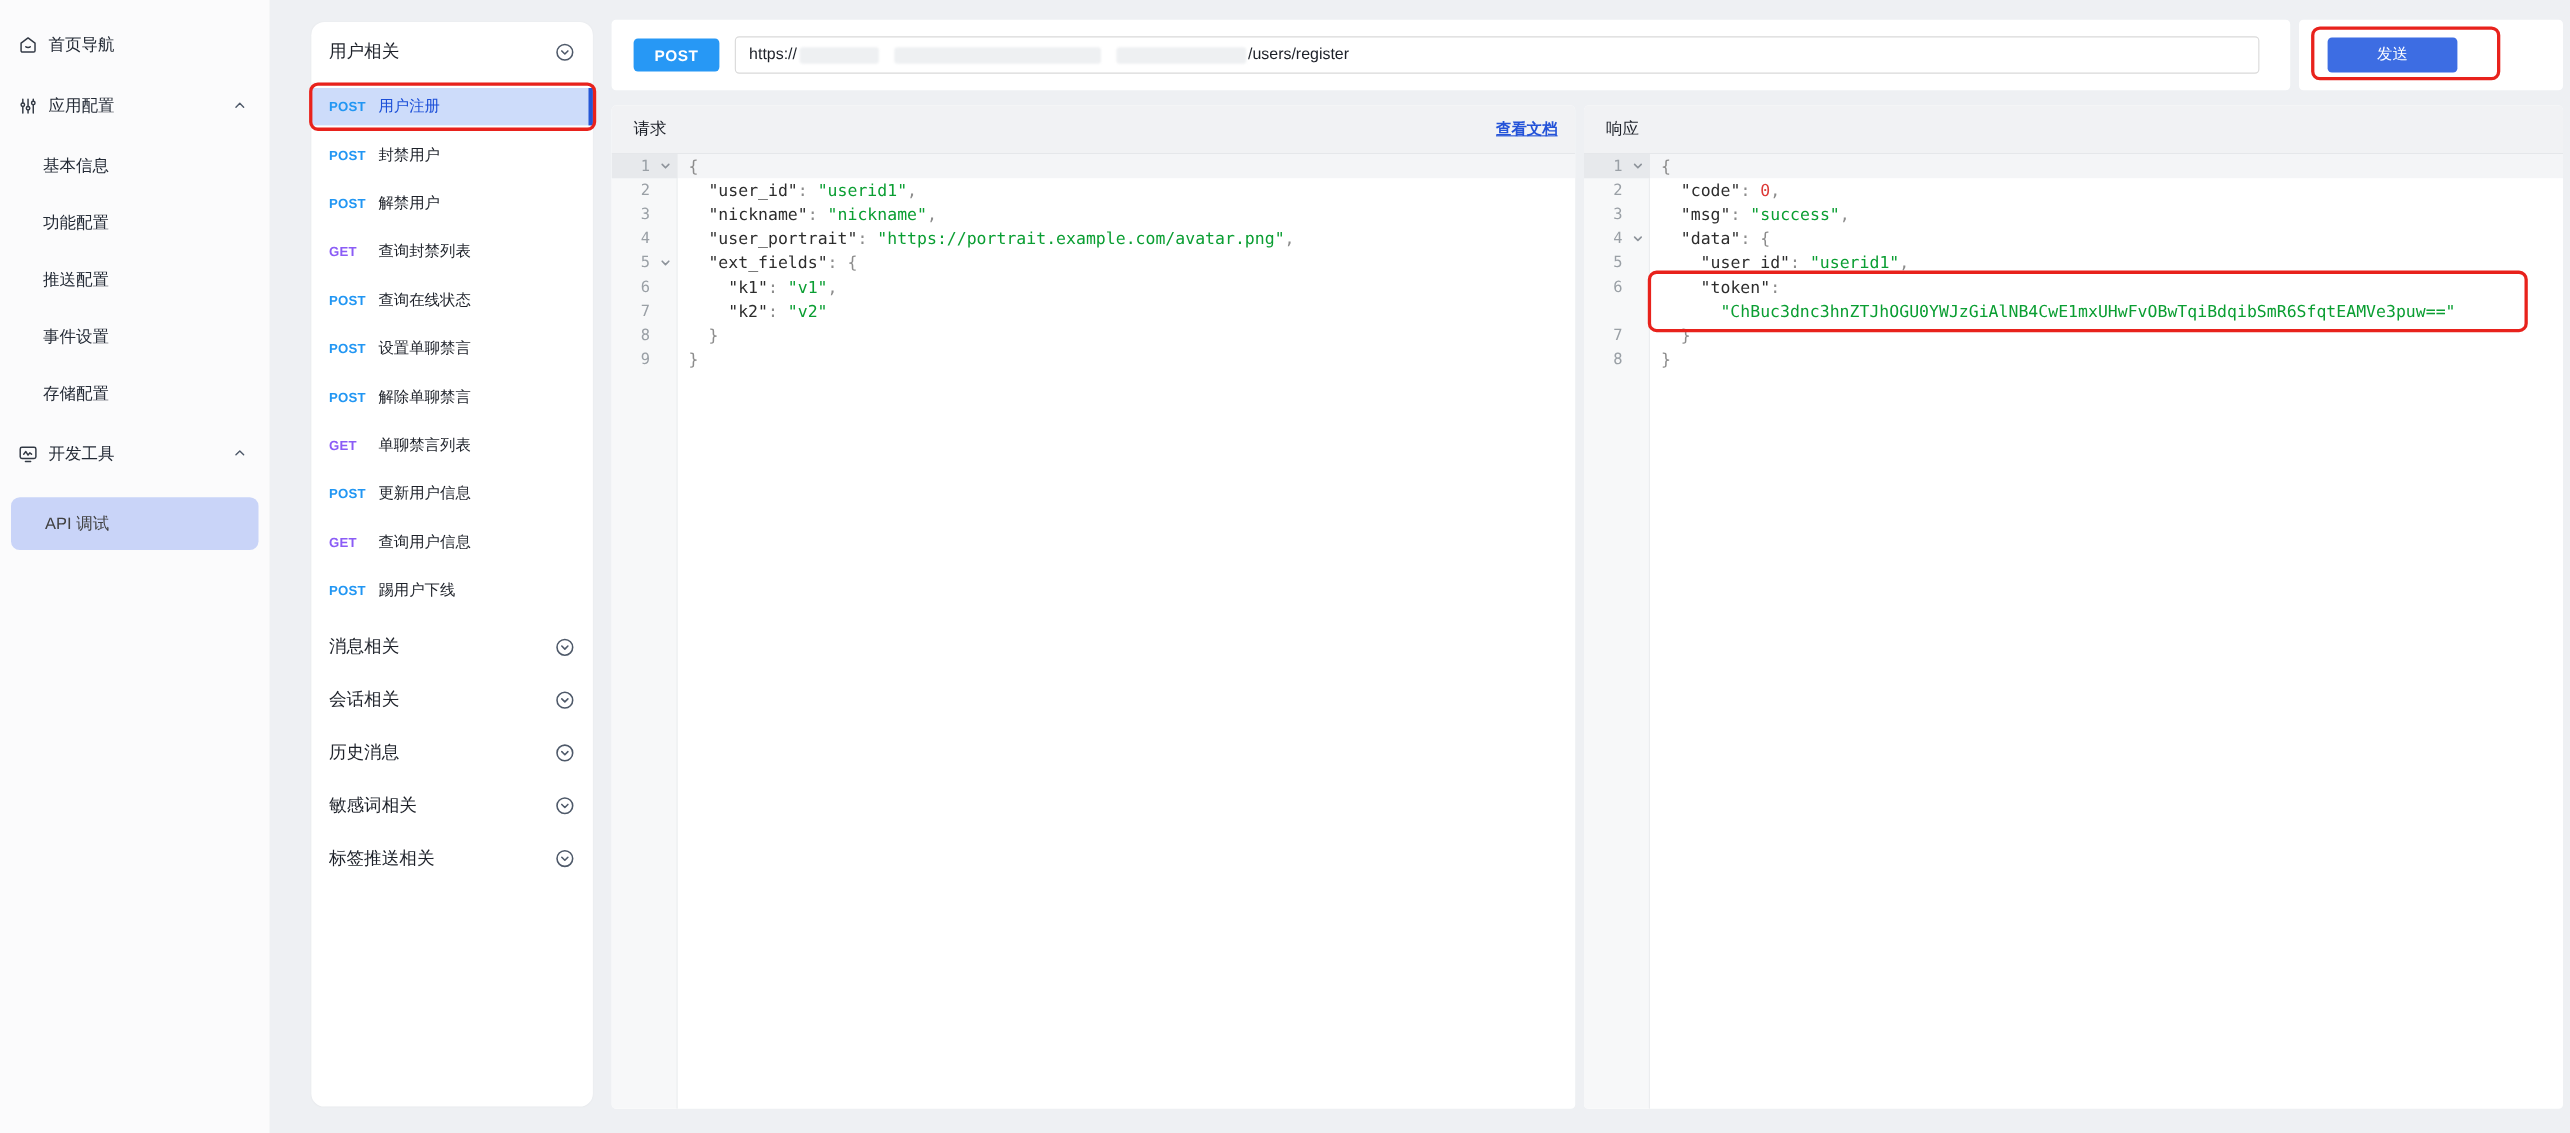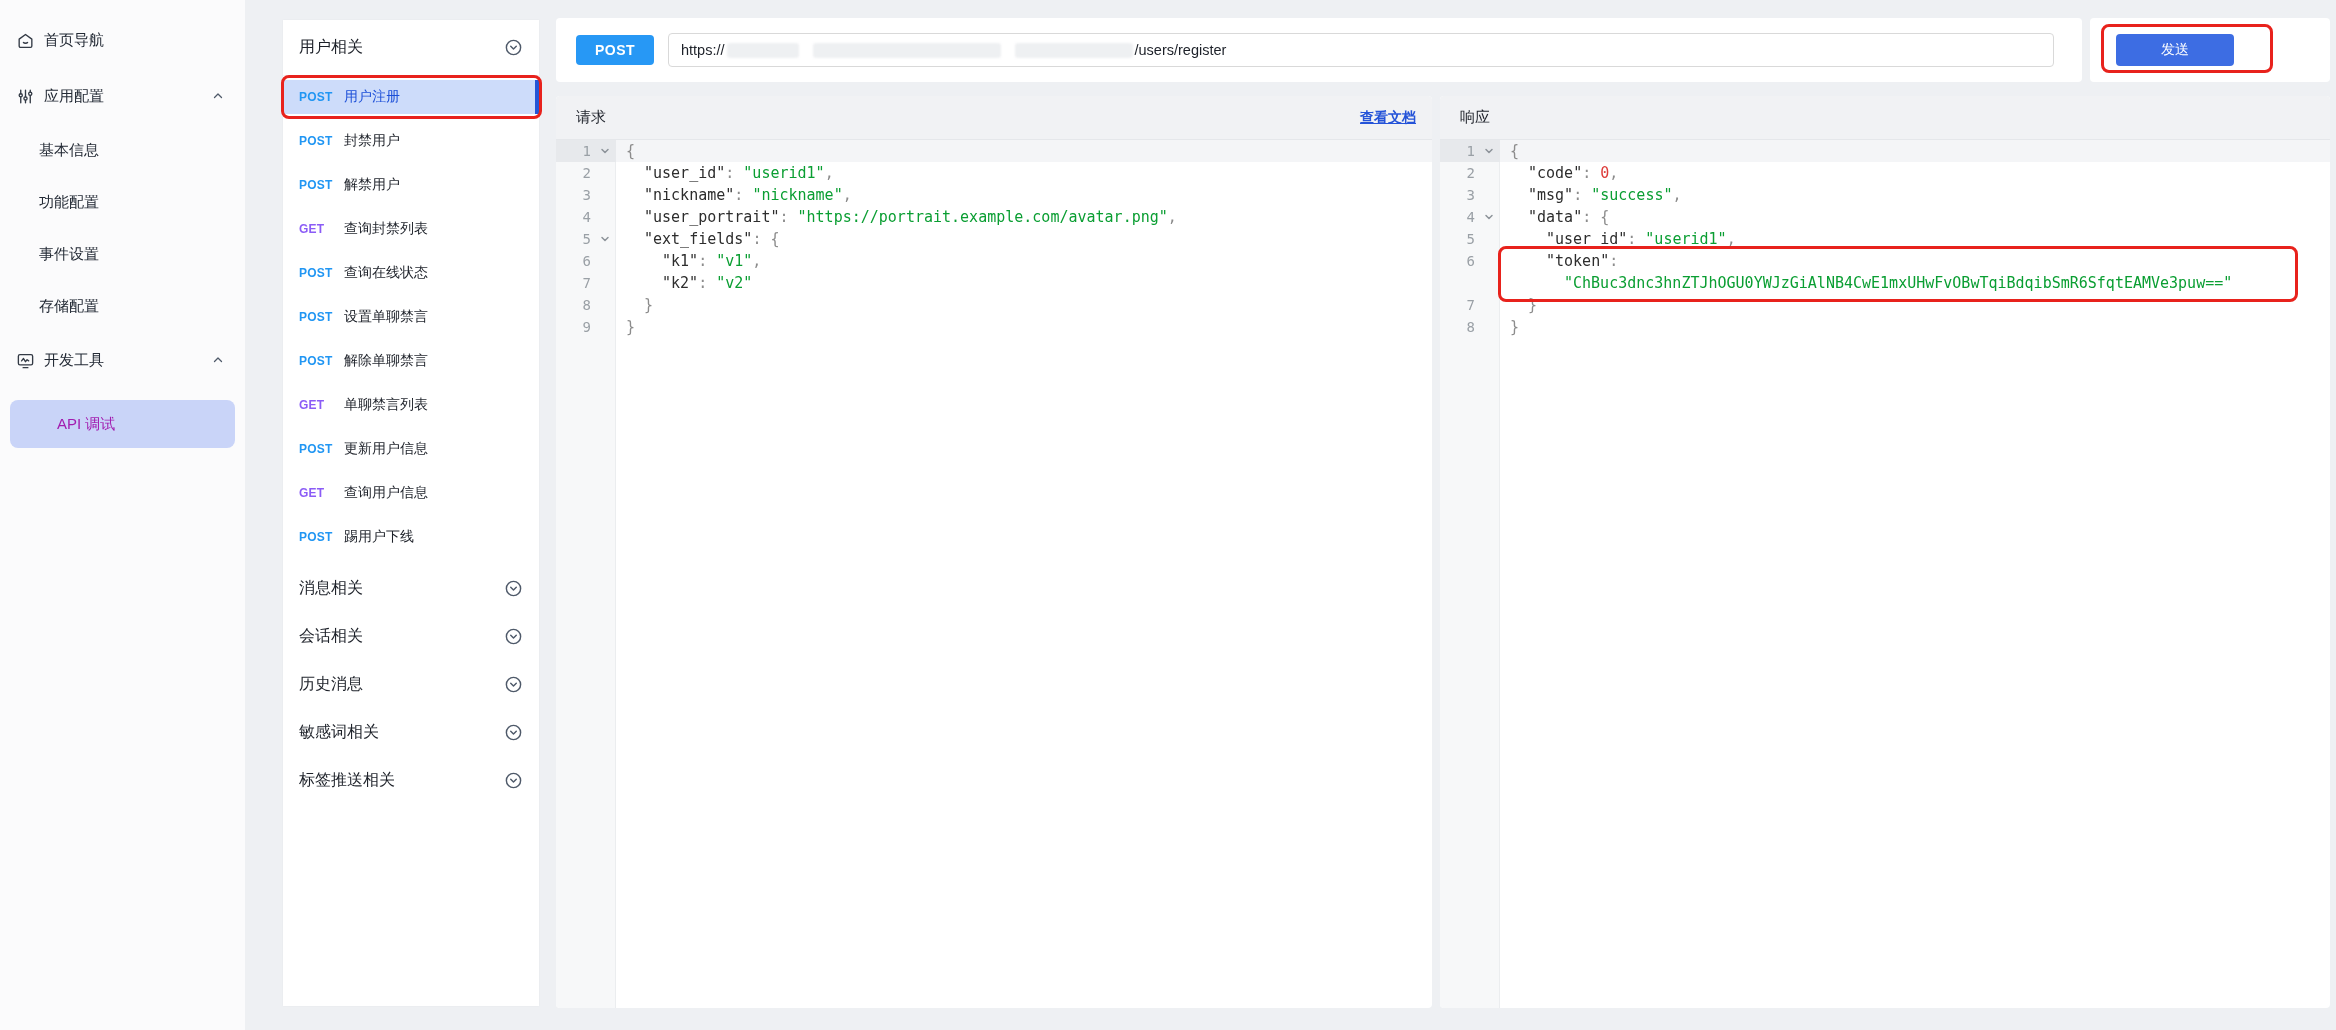--- a/index.html
+++ b/index.html
@@ -24,29 +24,29 @@
     font-size:15px; color:#232a35; cursor:pointer;
   }
   .sb-row .sb-ic { width:19px; height:19px; flex:none; }
   .sb-row .chev { margin-left:auto; width:14px; height:14px; color:#4e5969; }
   .sb-sub {
     height:52px; display:flex; align-items:center;
     padding-left:39px; font-size:15px; color:#232a35; cursor:pointer;
   }
   .sb-active {
     height:48px; margin:12px 10px 0 10px; border-radius:8px;
-    background:#c9d4f8; color:#a21caf;
-    display:flex; align-items:center; padding-left:47px;
+    background:#c9d4f8; color:#404040;
+    display:flex; align-items:center; padding-left:31px;
     font-size:15px; cursor:pointer;
   }
 
   
   #api-panel {
     position:absolute; left:283px; top:20px; width:256px; height:986px;
-    background:#ffffff; border-radius:0;
+    background:#ffffff; border-radius:12px;
     box-shadow:0 0 2px rgba(0,0,0,0.04);
   }
   .api-head {
     height:56px; display:flex; align-items:center; justify-content:space-between;
     padding:0 16px; font-size:16px; font-weight:500; color:#1d2129;
     border-bottom:1px solid #f2f3f5; cursor:pointer;
   }
   .api-group {
     height:48px; display:flex; align-items:center; justify-content:space-between;
     padding:0 16px; font-size:16px; font-weight:500; color:#1d2129; cursor:pointer;
@@ -167,20 +167,21 @@
       </span>
       <span>应用配置</span>
       <span class="chev">
         <svg viewBox="0 0 24 24" fill="none" stroke="currentColor" stroke-width="2.2" stroke-linecap="round" stroke-linejoin="round">
           <path d="M6 14.5 12 8.5l6 6"></path>
         </svg>
       </span>
     </div>
     <div class="sb-sub">基本信息</div>
     <div class="sb-sub">功能配置</div>
+    <div class="sb-sub">推送配置</div>
     <div class="sb-sub">事件设置</div>
     <div class="sb-sub">存储配置</div>
     <div class="sb-row">
       <span class="sb-ic">
         <svg viewBox="0 0 24 24" fill="none" stroke="#333a45" stroke-width="1.7" stroke-linecap="round" stroke-linejoin="round">
           <rect x="3" y="4.5" width="18" height="13" rx="2"></rect>
           <path d="M7 12.5l2.5-3 2.5 4 2-2.5 2 1.5"></path>
           <path d="M9 21h6"></path>
         </svg>
       </span>

